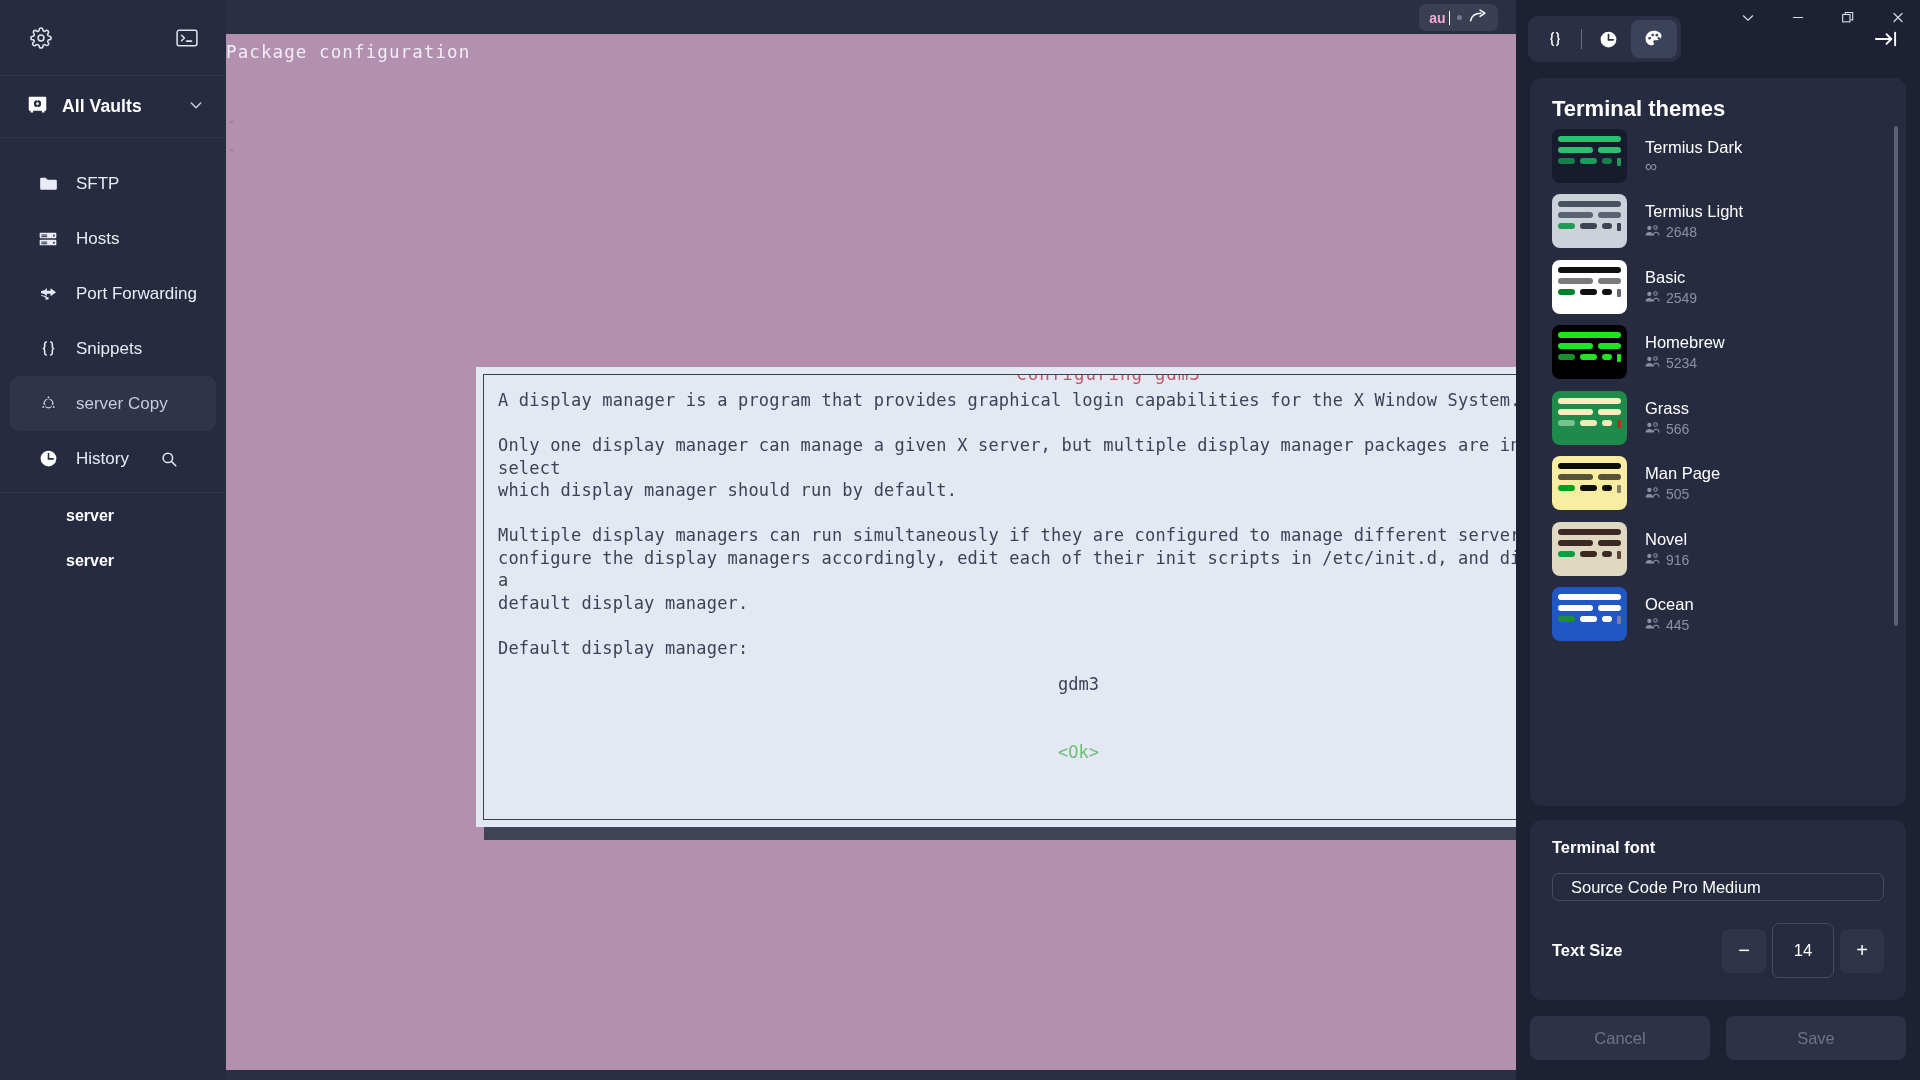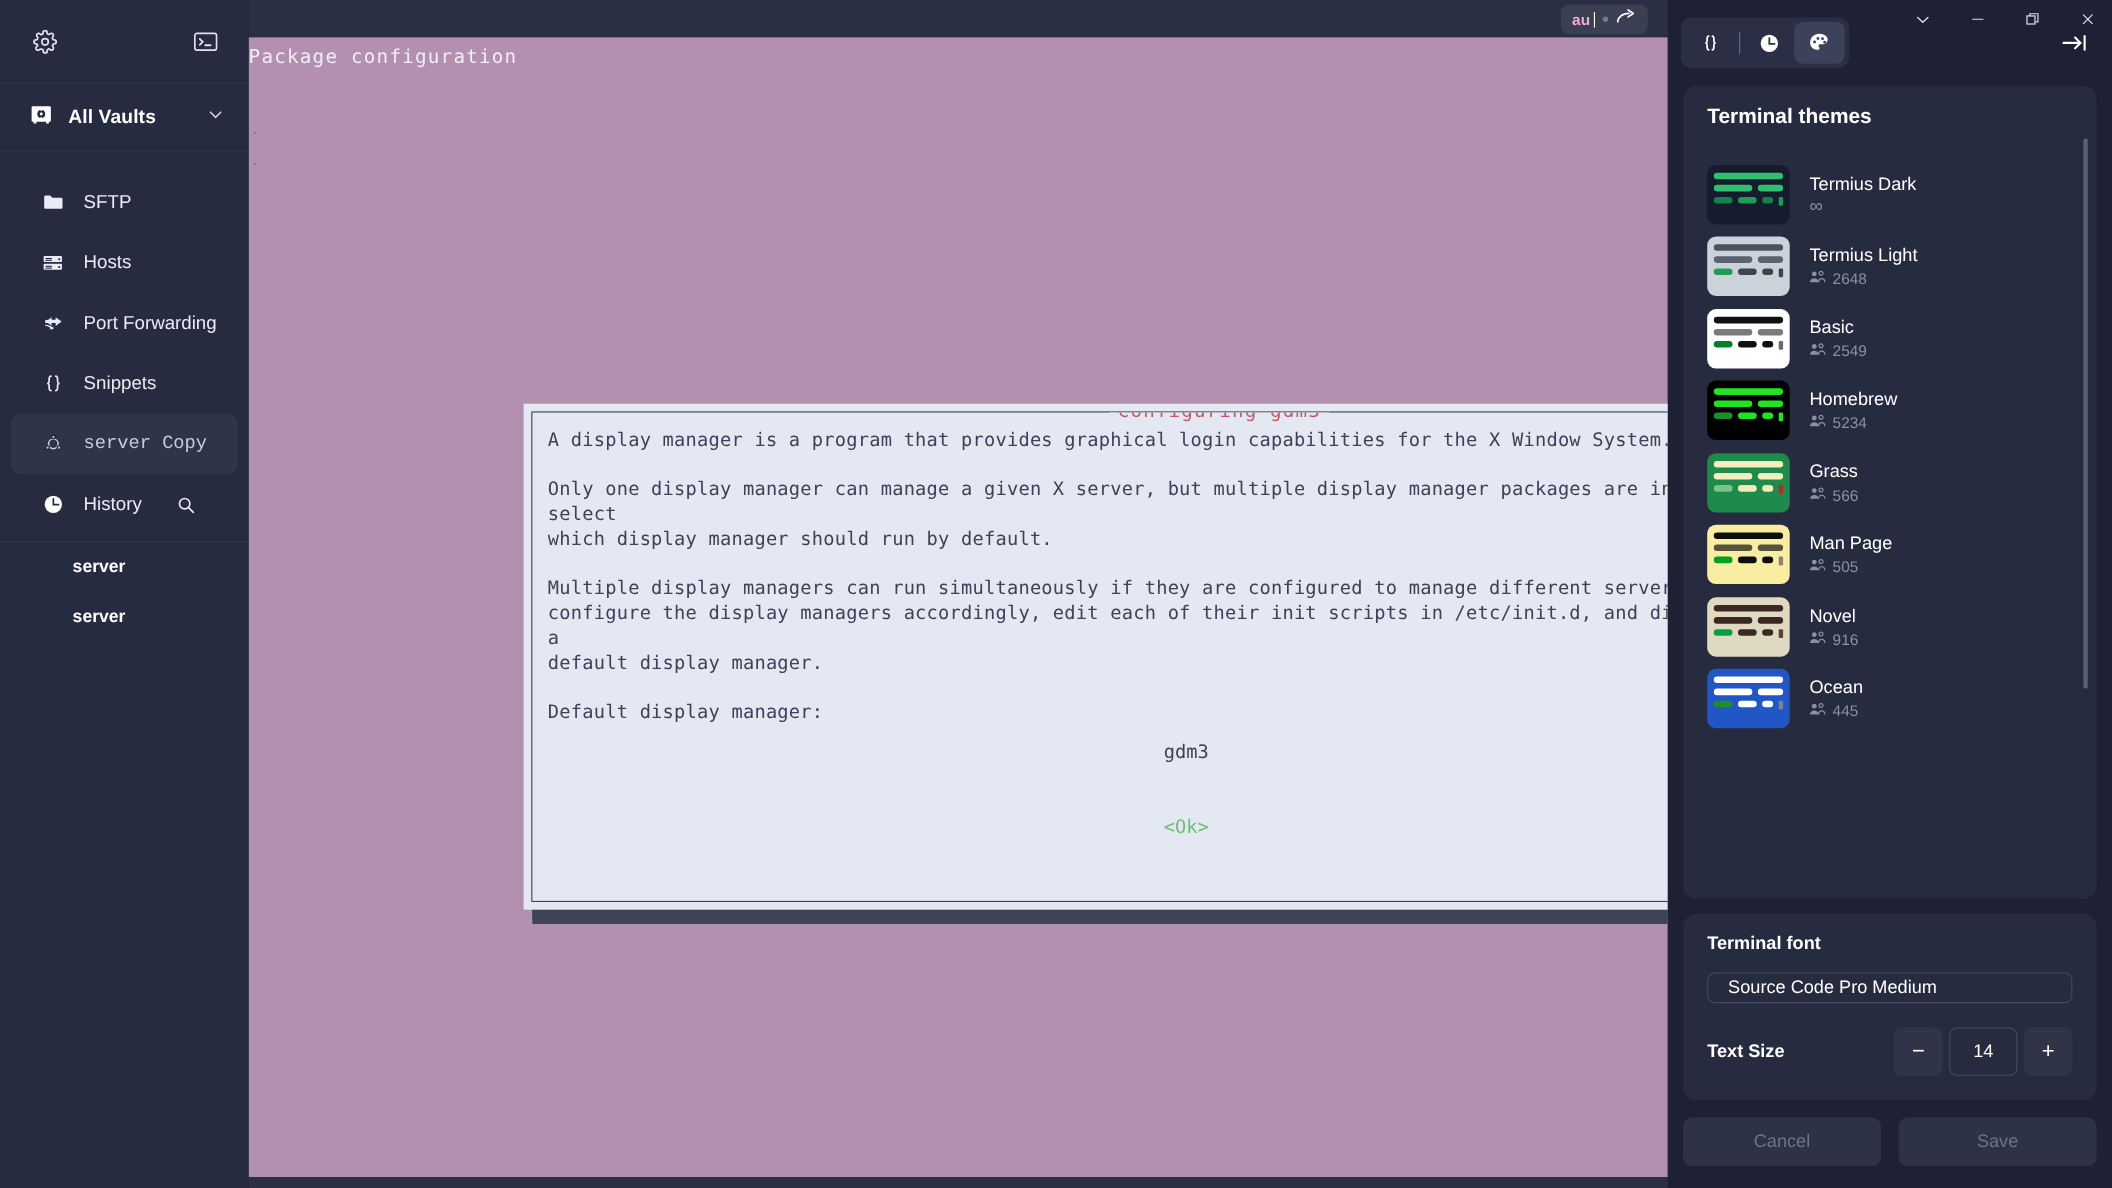--- a/index.html
+++ b/index.html
@@ -30,21 +30,21 @@
   }
   .sb-vault .vlabel { color: #ffffff; font-size: 17.5px; font-weight: bold; letter-spacing: .1px; }
   .sb-vault .chev { margin-left: auto; color: #ccd0e0; }
   .sb-nav { padding-top: 18px; }
   .sb-item {
     height: 55px; display: flex; align-items: center; gap: 17px;
     padding: 0 16px 0 27px; margin: 0 10px; border-radius: 9px;
     color: #e9ecf6; font-size: 17px;
   }
   .sb-item .sb-ico { width: 22px; display:flex; align-items:center; justify-content:center; color:#e9ecf6; }
-  .sb-item.selected { background: #2f3449; font-family: Liberation Mono, monospace; }
+  .sb-item.selected { background: #2f3449; }
   .sb-item.selected .sb-lbl { color: #c6cbdd; }
   .sb-divider { height: 1px; background: #31354b; margin: 6px 0 0 0; }
   .sb-sub {
     height: 45px; display: flex; align-items: center;
     padding-left: 66px; color: #ffffff; font-size: 16px; font-weight: 600;
   }
   .sb-search { margin-left: auto; margin-right: 22px; color:#e9ecf6; display:flex; }
 
   
   #main {
@@ -145,22 +145,22 @@
   .rp-tool.active { background: #3c4259; }
   .rp-sep { width: 1px; height: 20px; background: #6a6f86; margin: 0 3px; }
   .rp-collapse { color:#ffffff; display:flex; }
 
   .rp-card {
     margin: 0 14px; background: #272b40; border-radius: 12px;
     padding: 18px 0 14px 0; position: relative;
     flex: 1 1 auto; overflow: hidden; display:flex; flex-direction:column;
   }
   .rp-card h3 {
-    color: #ffffff; font-size: 19px; font-weight: bold;
-    padding: 0 22px; margin-bottom: 26px;
+    color: #ffffff; font-size: 22px; font-weight: bold;
+    padding: 0 22px; margin-bottom: 1px;
   }
   .theme-list { overflow: hidden; position: relative; padding-left: 22px; }
   .theme-row { display: flex; align-items: center; gap: 18px; height: 65.5px; }
   .swatch {
     width: 75px; height: 54px; border-radius: 8px; flex: 0 0 75px;
     padding: 7px 6px; display: flex; flex-direction: column; justify-content: flex-start; gap: 5px;
   }
   .sw-line { height: 6px; border-radius: 3px; }
   .sw-row { display: flex; gap: 5px; }
   .theme-meta { display: flex; flex-direction: column; gap: 3px; }
@@ -183,21 +183,21 @@
   }
   .size-row { display: flex; align-items: center; margin-top: 22px; }
   .size-lbl { color: #ffffff; font-size: 16.5px; font-weight: bold; }
   .stepper { margin-left: auto; display: flex; align-items: center; gap: 6px; }
   .step-btn {
     width: 44px; height: 44px; border-radius: 7px; background: #2f3449;
     display: flex; align-items: center; justify-content: center;
     color: #ffffff; font-size: 20px;
   }
   .step-val {
-    width: 62px; height: 44px; border-radius: 7px; border: 1px solid #454b63;
+    width: 62px; height: 55px; border-radius: 7px; border: 1px solid #454b63;
     display: flex; align-items: center; justify-content: center;
     color: #ffffff; font-size: 16.5px;
   }
   .rp-actions { display: flex; gap: 16px; padding: 16px 14px 20px 14px; flex: 0 0 auto; }
   .act-btn {
     flex: 1 1 0; height: 44px; border-radius: 8px; background: #2d3246;
     display: flex; align-items: center; justify-content: center;
     color: #6e7389; font-size: 16.5px;
   }
 

